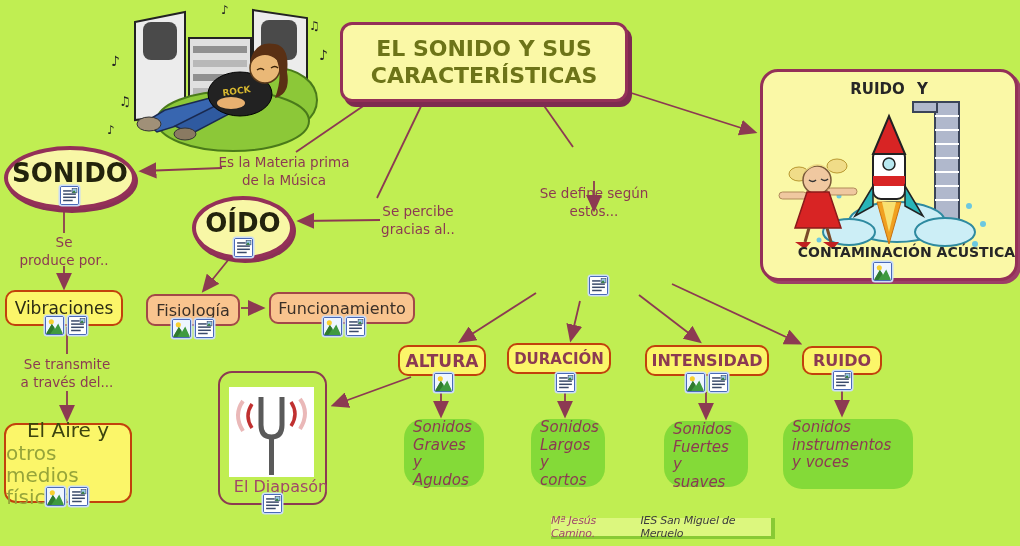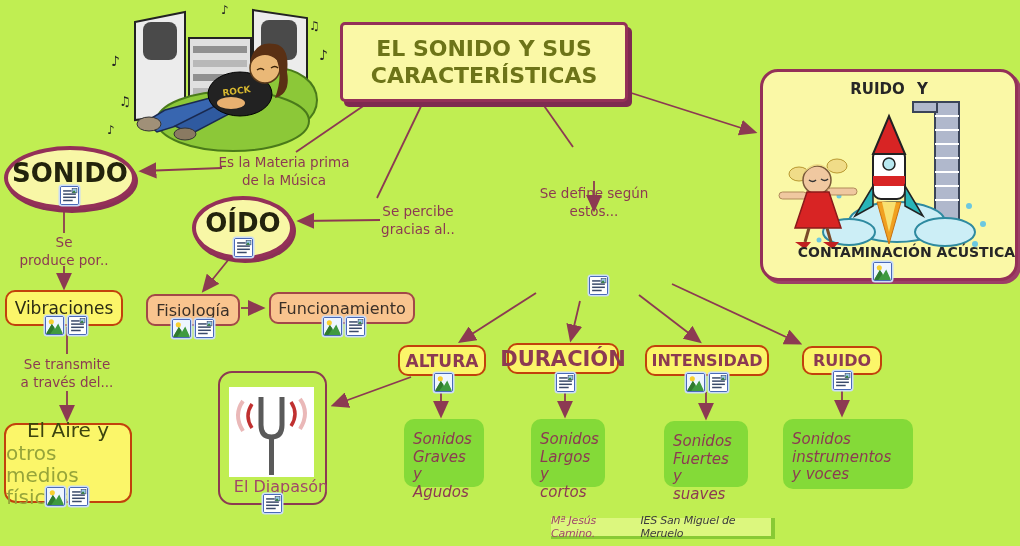--- a/index.html
+++ b/index.html
@@ -2,51 +2,51 @@
 <html><head>
 <meta charset="utf-8">
 <style>
   html,body{margin:0;padding:0;}
   .canvas{position:relative;width:1020px;height:546px;background:#c0ee52;overflow:hidden;
           font-family:"DejaVu Sans", sans-serif;}
   .preline{white-space:pre-line;}
   .overlay{position:absolute;left:0;top:0;pointer-events:none;}
 
   .title-box{position:absolute;left:340px;top:22px;width:282px;height:74px;
-    background:#faf8a6;border:3px solid #943058;border-radius:5px;
+    background:#faf8a6;border:3px solid #943058;border-radius:12px;
     box-shadow:4px 5px 0 #7e2a50;display:flex;align-items:center;justify-content:center;
     font-weight:bold;font-size:22px;line-height:1.25;color:#6d7418;text-align:center;}
 
   .ellipse{position:absolute;border-radius:50%;background:#f8f7a6;border:4px solid #943058;
     box-shadow:2px 3px 0 #8a3055;display:flex;align-items:center;justify-content:center;
     font-weight:bold;color:#23230c;text-align:center;}
   .el-sonido{left:4px;top:146px;width:132px;height:64px;font-size:26px;padding-bottom:10px;box-sizing:border-box;}
   .el-oido{left:192px;top:196px;width:102px;height:64px;font-size:26px;padding-bottom:10px;box-sizing:border-box;}
   .el-param{left:516px;top:216px;width:164px;height:86px;font-size:20px;padding-bottom:18px;box-sizing:border-box;}
 
   .ybox{position:absolute;background:#fbf669;border:2px solid #c2410c;border-radius:10px;
     display:flex;align-items:center;justify-content:center;box-sizing:border-box;}
   .maroon-text{color:#8c3a52;font-weight:bold;}
   .b-vibraciones{left:5px;top:290px;width:118px;height:36px;font-size:17px;color:#2c2c14;}
   .b-aire{left:4px;top:423px;width:128px;height:80px;border-radius:12px;flex-direction:column;
           font-size:20px;line-height:1.12;padding-top:2px;}
   .aire1{color:#3c440e;}
   .aire2{color:#96a43a;text-align:left;}
   .b-altura{left:398px;top:345px;width:88px;height:31px;font-size:17px;}
-  .b-duracion{left:507px;top:343px;width:112px;height:31px;font-size:21px;}
+  .b-duracion{left:507px;top:343px;width:104px;height:31px;font-size:15px;}
   .b-intensidad{left:645px;top:345px;width:124px;height:31px;font-size:16px;}
   .b-timbre{left:802px;top:346px;width:80px;height:29px;font-size:16px;}
 
   .pbox{position:absolute;background:#f9c48e;border:2px solid #a24848;border-radius:9px;
     display:flex;align-items:center;justify-content:center;color:#3a3028;font-size:16px;box-sizing:border-box;}
   .b-fisio{left:146px;top:294px;width:94px;height:32px;}
   .b-func{left:269px;top:292px;width:146px;height:32px;}
 
-  .leaf{position:absolute;background:#84da38;border-radius:10px;font-style:italic;color:#8c3a52;
-    font-size:15px;line-height:1.18;padding:12px 9px;white-space:pre-line;box-sizing:border-box;}
+  .leaf{position:absolute;background:#84da38;border-radius:19px;font-style:italic;color:#8c3a52;
+    font-size:15px;line-height:1.18;padding:0 9px;white-space:pre-line;box-sizing:border-box;}
   .leaf-graves{left:404px;top:419px;width:80px;height:68px;}
   .leaf-largos{left:531px;top:419px;width:74px;height:68px;}
   .leaf-fuertes{left:664px;top:421px;width:84px;height:66px;}
   .leaf-voces{left:783px;top:419px;width:130px;height:70px;}
 
   .lbl{position:absolute;color:#8c3a52;font-size:13.5px;text-align:center;
        white-space:pre-line;line-height:1.3;}
   .lbl-materia{left:214px;top:154px;width:140px;}
   .lbl-percibe{left:380px;top:203px;width:76px;}
   .lbl-define{left:538px;top:149px;width:112px;margin-top:36px;}

